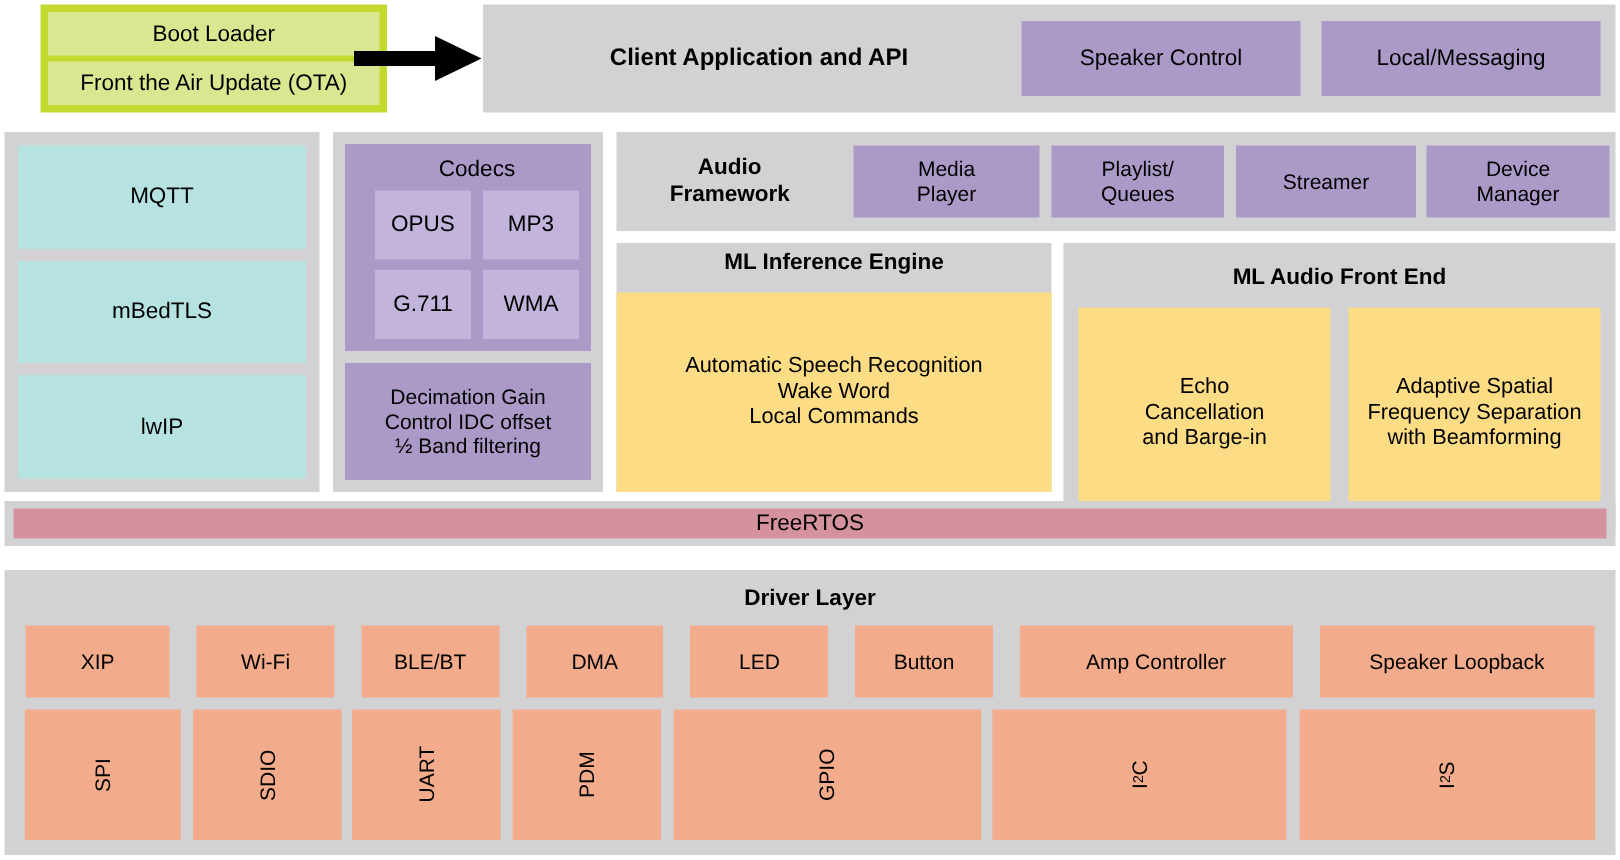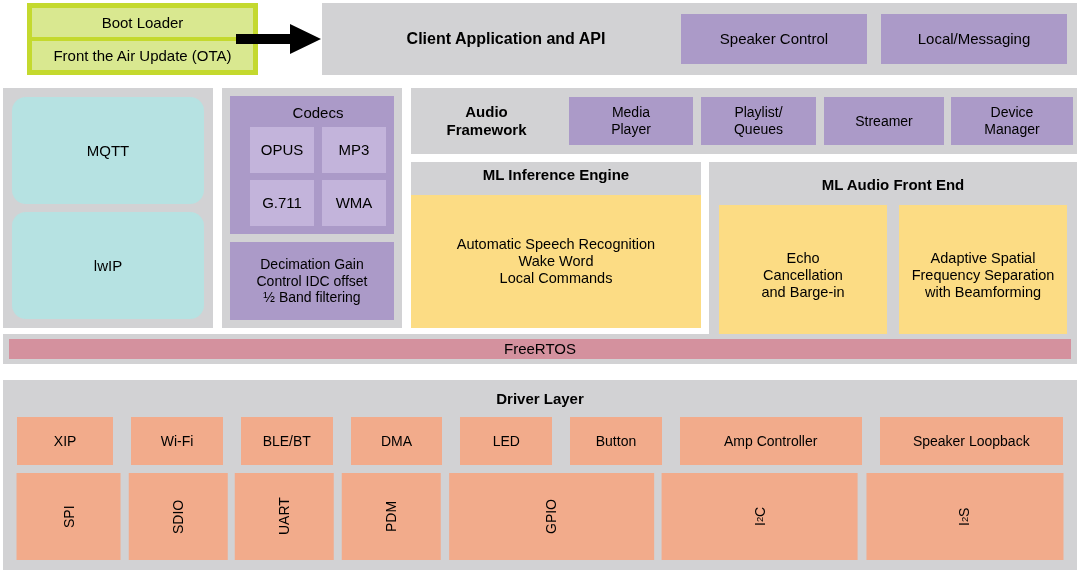--- a/index.html
+++ b/index.html
@@ -67,21 +67,20 @@
   #network-stack {
     left: 3px; top: 88px; width: 210px; height: 240px;
     background: #d2d2d4;
     padding: 9px;
     display: flex; flex-direction: column; gap: 8px;
   }
   #network-stack > div {
     flex: 1 1 0;
     background: #b6e2e2;
     font-size: 15px;
-    border-radius: 14px;
   }
 
   
   #codec-column {
     left: 222px; top: 88px; width: 180px; height: 240px;
     background: #d2d2d4;
     padding: 8px;
     display: flex; flex-direction: column; gap: 8px;
   }
   #codecs-block {
@@ -202,20 +201,21 @@
   </svg>
 </div>
 
 <div class="abs" id="client-header"></div>
 <div class="abs center" id="client-app-title">Client Application and API</div>
 <div class="abs center" id="speaker-control">Speaker Control</div>
 <div class="abs center" id="events-messaging">Local/Messaging</div>
 
 <div class="abs" id="network-stack">
   <div class="center">MQTT</div>
+  <div class="center">mBedTLS</div>
   <div class="center">lwIP</div>
 </div>
 
 <div class="abs" id="codec-column">
   <div id="codecs-block">
     <div id="codecs-title">Codecs</div>
     <div class="codec-row">
       <div class="codec-cell center">OPUS</div>
       <div class="codec-cell center">MP3</div>
     </div>

